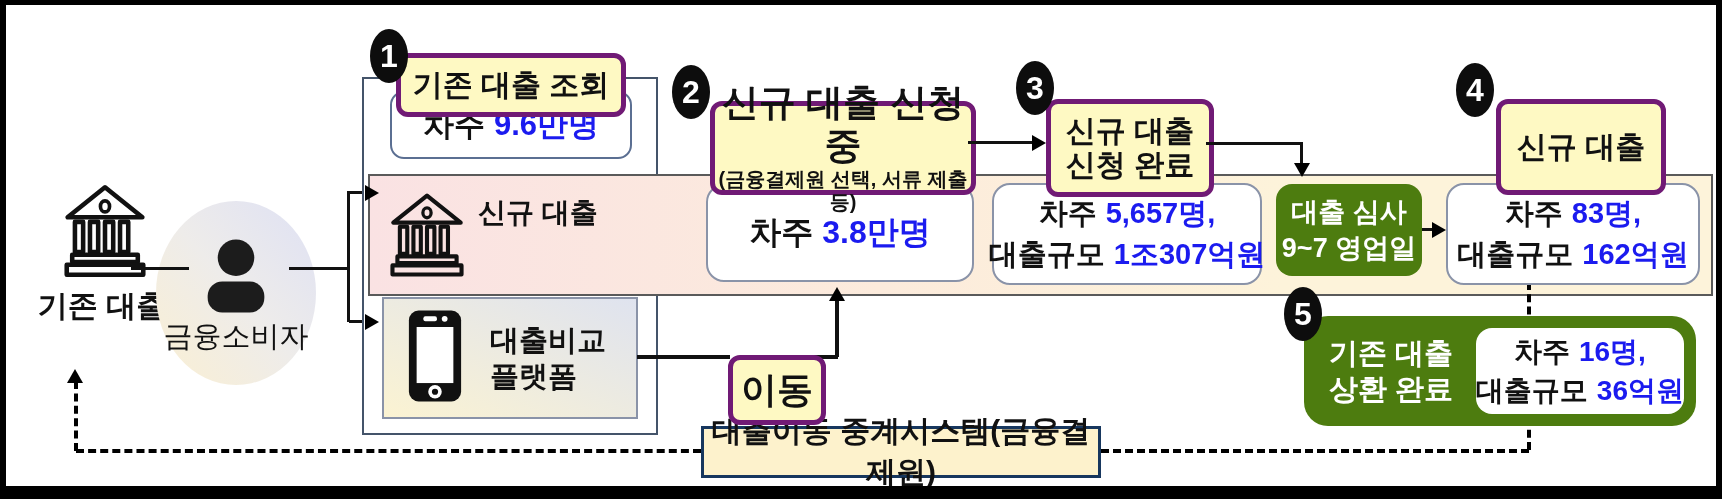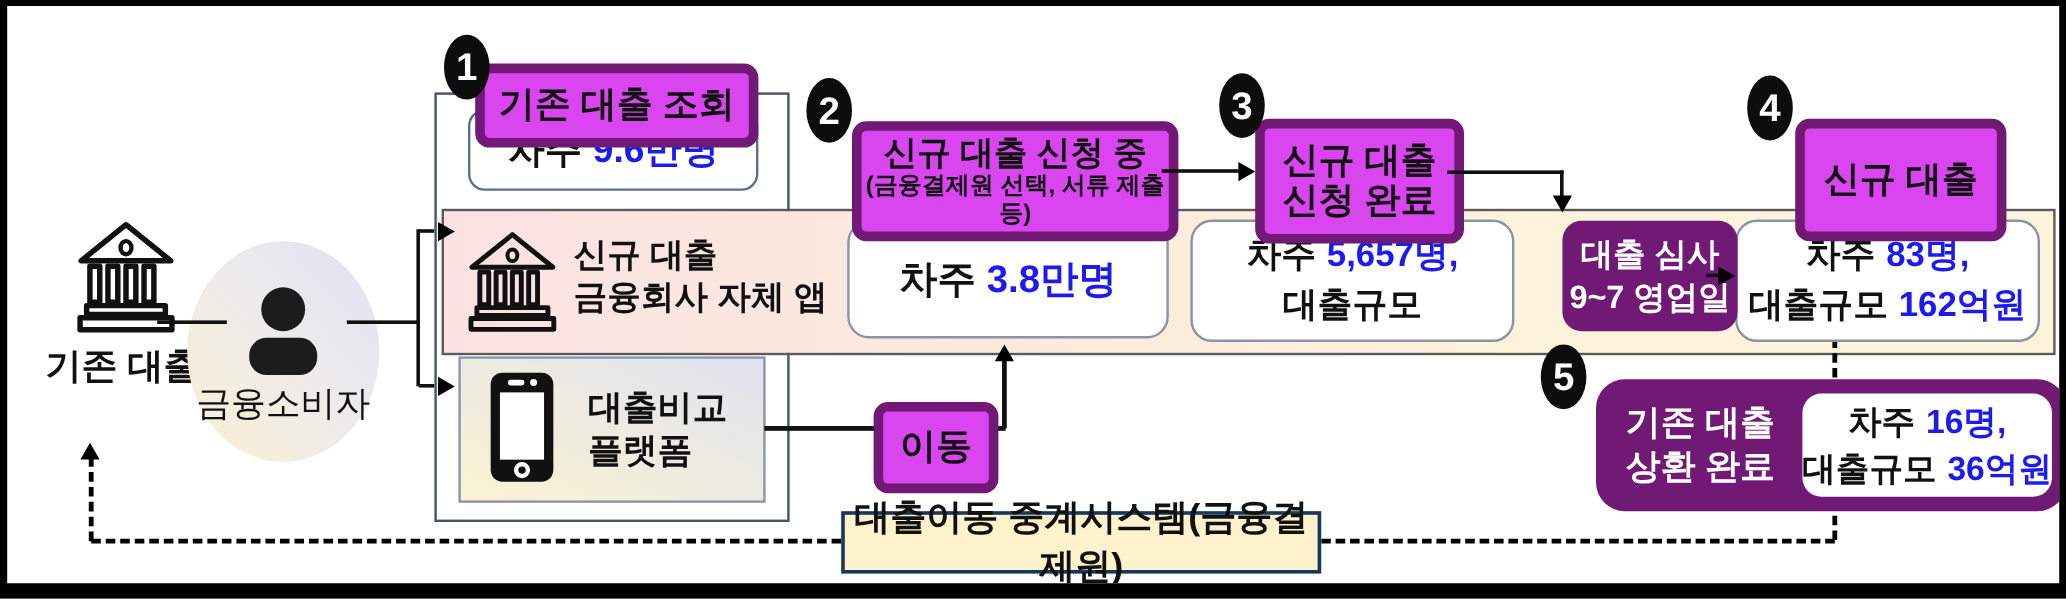--- a/index.html
+++ b/index.html
@@ -29,25 +29,25 @@
   .container-box{border:2px solid #44546a;background:#fff;z-index:1;}
   .band{
     border:2px solid #5a5a5a;z-index:2;
     background:linear-gradient(to right,#fae2e3 0%,#fcebdc 38%,#fdf3da 68%,#fdf3da 100%);
   }
   .circle-num{
     width:38px;height:54px;border-radius:50%;background:#0d0d0d;color:#fff;
     font-size:32px;font-weight:800;z-index:6;
   }
   .yellow-label{
-    background:#d946ef;border:8px solid #701a75;border-radius:12px;z-index:5;
+    background:#fef9c3;border:5px solid #701a75;border-radius:12px;z-index:5;
     font-weight:800;color:#111;line-height:1.15;
   }
   .white-box{background:#fff;border:2px solid #8a93a8;border-radius:18px;z-index:3;font-weight:800;}
-  .dark-box{background:#701a75;color:#fff;border-radius:16px;z-index:4;font-weight:800;margin-left:26px;}
+  .dark-box{background:#4d7c0f;color:#fff;border-radius:16px;z-index:4;font-weight:800;}
   .relay-box{background:#fdf2cc;border:3px solid #17375e;z-index:4;font-weight:800;}
   .grad-ellipse{border-radius:50%;background:linear-gradient(to bottom left,#e0e2f3 5%,#eeecea 50%,#f9efd5 95%);}
   .platform-box{
     border:2px solid #8a93a8;z-index:1;
     background:linear-gradient(to top right,#fbf3d2,#dfe3ef);
     display:flex;align-items:center;gap:26px;padding-left:22px;box-sizing:border-box;
   }
   .txt-lines{line-height:1.25;font-weight:800;}
 </style>
 </head>
@@ -108,45 +108,45 @@
       <rect x="12" y="42" width="9" height="33"></rect>
       <rect x="28.5" y="42" width="9" height="33"></rect>
       <rect x="45" y="42" width="9" height="33"></rect>
       <rect x="61.5" y="42" width="9" height="33"></rect>
       <rect x="9" y="78" width="72" height="8"></rect>
       <rect x="3" y="89" width="84" height="11"></rect>
     </svg>
   </div>
   <div class="abs txt-lines" style="left:472px;top:190px;width:230px;font-size:28px;z-index:3;">
     <div>신규 대출</div>
-    <div>금융회사 자체 앱</div>
   </div>
 
   <div class="abs white-box center" style="left:700px;top:179px;width:264px;height:94px;font-size:32px;">
     <div class="statline">
       <span>차주</span>
       <span class="blue">3.8만명</span>
     </div>
   </div>
   <div class="abs yellow-label center col" style="left:704px;top:96px;width:256px;height:84px;">
-    <div style="font-size:28px;">신규 대출 신청 중</div>
+    <div style="font-size:37px;">신규 대출 신청 중</div>
     <div style="font-size:20px;">(금융결제원 선택, 서류 제출 등)</div>
   </div>
   <div class="abs circle-num center" style="left:666px;top:60px;">2</div>
 
   <div class="abs line-h" style="left:962px;top:136px;width:68px;z-index:5;"></div>
   <div class="abs arr-r" style="left:1026px;top:130px;z-index:5;"></div>
 
   <div class="abs white-box center col" style="left:986px;top:178px;width:266px;height:98px;font-size:29px;line-height:1.4;">
     <div class="statline">
       <span>차주</span>
       <span class="blue">5,657명,</span>
     </div>
     <div class="statline">
       <span>대출규모</span>
+      <span class="blue">1조307억원</span>
     </div>
   </div>
   <div class="abs yellow-label center col" style="left:1040px;top:94px;width:158px;height:88px;font-size:30px;">
     <div>신규 대출</div>
     <div>신청 완료</div>
   </div>
   <div class="abs circle-num center" style="left:1010px;top:56px;">3</div>
 
   <div class="abs line-h" style="left:1200px;top:137px;width:97px;z-index:5;"></div>
   <div class="abs line-v" style="left:1294px;top:137px;height:23px;z-index:5;"></div>
@@ -205,21 +205,21 @@
         <circle cx="30" cy="87" r="3.2" fill="#111"></circle>
       </svg>
     </span>
     <div class="txt-lines" style="font-size:29px;">
       <div>대출비교</div>
       <div>플랫폼</div>
     </div>
   </div>
 
   <div class="abs line-h-thick" style="left:631px;top:350px;width:93px;z-index:2;"></div>
-  <div class="abs yellow-label center" style="left:722px;top:330px;width:88px;height:60px;font-size:30px;">이동</div>
+  <div class="abs yellow-label center" style="left:722px;top:350px;width:88px;height:60px;font-size:36px;">이동</div>
   <div class="abs line-h-thick" style="left:808px;top:350px;width:24px;z-index:2;"></div>
   <div class="abs line-v-thick" style="left:829px;top:292px;height:60px;z-index:2;"></div>
   <div class="abs arr-u" style="left:823px;top:282px;z-index:2;"></div>
 
   <div class="abs dash-v" style="left:68px;top:376px;height:70px;"></div>
   <div class="abs arr-u" style="left:61px;top:364px;"></div>
   <div class="abs dash-h" style="left:70px;top:444px;width:625px;"></div>
   <div class="abs dash-h" style="left:1095px;top:444px;width:428px;"></div>
   <div class="abs relay-box center" style="left:695px;top:421px;width:400px;height:52px;font-size:30px;box-sizing:border-box;">대출이동 중계시스템(금융결제원)</div>
 

